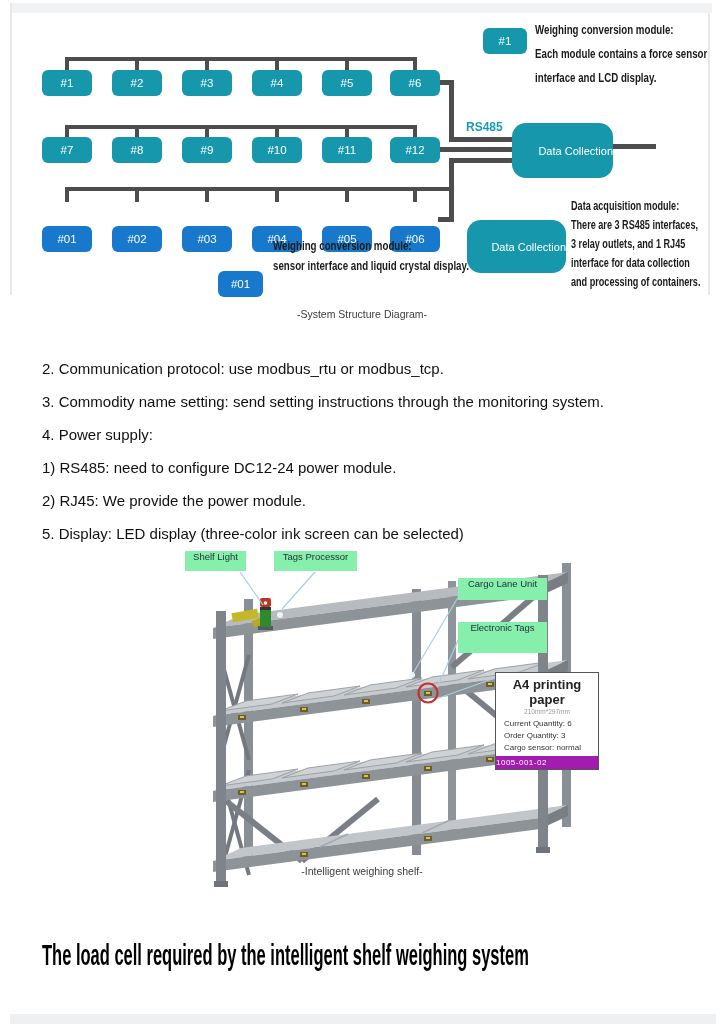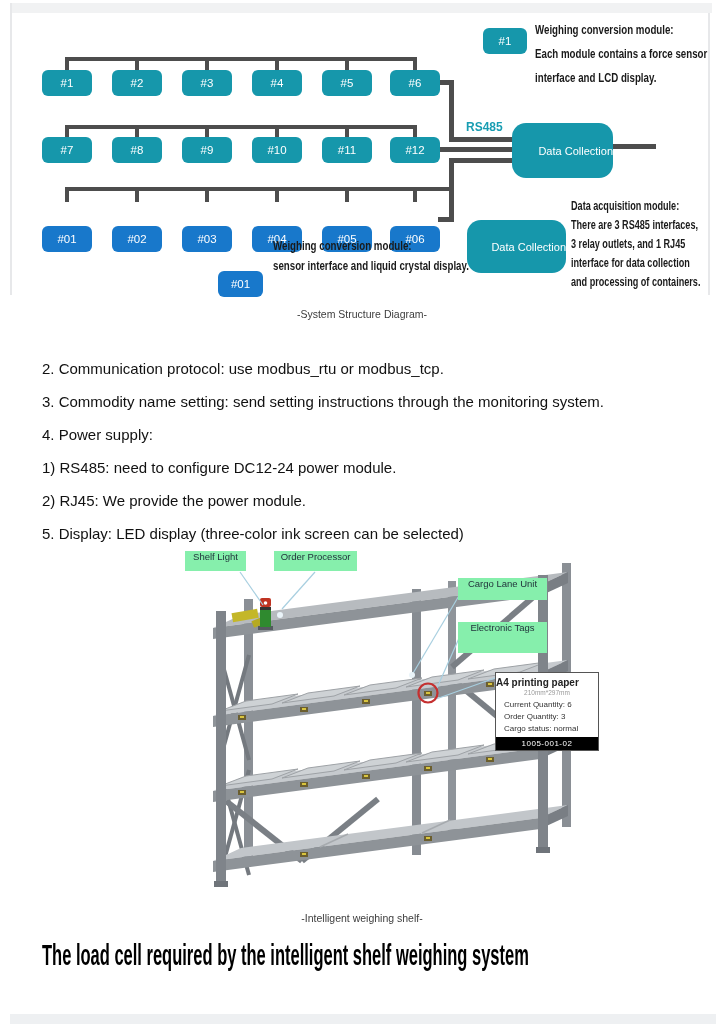--- a/index.html
+++ b/index.html
@@ -21,24 +21,24 @@
   .ann-line{height:24px;}
   .rs485{position:absolute;left:466px;top:120px;font-size:12px;font-weight:bold;color:#189db2;}
   .caption{position:absolute;left:0;width:724px;text-align:center;font-size:10.5px;color:#3c3c3c;}
   
   .blist{position:absolute;left:42px;top:352px;font-size:15px;line-height:33px;color:#111;}
   
   .slabel{position:absolute;background:#86efac;color:#1e2e38;font-size:9.5px;
           display:flex;justify-content:center;z-index:4;}
   
   .card{position:absolute;left:495px;top:672px;width:102px;background:#fff;border:1px solid #555;z-index:5;}
-  .card .t{font-size:10px;font-weight:bold;color:#222;margin-top:4px;}
+  .card .t{font-size:13px;font-weight:bold;color:#222;text-align:center;margin-top:4px;}
   .card .s{font-size:6.5px;color:#999;text-align:center;margin:1px 0 3px 0;}
   .card .l{font-size:8px;color:#333;padding-left:8px;line-height:12px;}
-  .card .bar{height:13px;background:#000000;color:#fff;font-size:8px;text-align:center;
+  .card .bar{height:13px;background:#a21caf;color:#fff;font-size:8px;
              line-height:13px;letter-spacing:0.5px;margin-top:2px;}
   .heading{position:absolute;left:42px;top:938px;font-size:30px;}
 </style>
 </head>
 <body>
 
 <div id="page">
 
   <div class="topbar"></div>
   <div class="vedge" style="left:10px;top:3px;height:292px;"></div>
@@ -275,37 +275,37 @@
     <line x1="300" y1="91" x2="277" y2="143" stroke="#a8cfe0" stroke-width="1.2"></line>
     <line x1="276" y1="154" x2="335" y2="133" stroke="#a8cfe0" stroke-width="1.2"></line>
 
     <circle cx="268" cy="148" r="9.5" fill="none" stroke="#c53030" stroke-width="2.2"></circle>
   </svg>
 
   <div class="slabel" style="left:185px;top:551px;width:61px;height:20px;">
       <span>Shelf Light</span>
     </div>
   <div class="slabel" style="left:274px;top:551px;width:83px;height:20px;">
-      <span>Order Processor</span>
+      <span>Tags Processor</span>
     </div>
   <div class="slabel" style="left:458px;top:578px;width:89px;height:22px;">
       <span>Cargo Lane Unit</span>
     </div>
   <div class="slabel" style="left:458px;top:622px;width:89px;height:31px;">
       <span>Electronic Tags</span>
     </div>
 
   <div class="card">
     <div class="t">A4 printing paper</div>
     <div class="s">210mm*297mm</div>
     <div class="l">Current Quantity:  6</div>
     <div class="l">Order Quantity:  3</div>
-    <div class="l">Cargo status:  normal</div>
+    <div class="l">Cargo sensor:  normal</div>
     <div class="bar">1005-001-02</div>
   </div>
 
-  <div class="caption" style="top:912px;">-Intelligent weighing shelf-</div>
+  <div class="caption" style="top:865px;">-Intelligent weighing shelf-</div>
 
   <div class="heading">
     <span class="cond" style="transform:scaleX(0.55);color:#000;">The load cell required by the intelligent shelf weighing system</span>
   </div>
 
 </div>
 
 </body></html>

